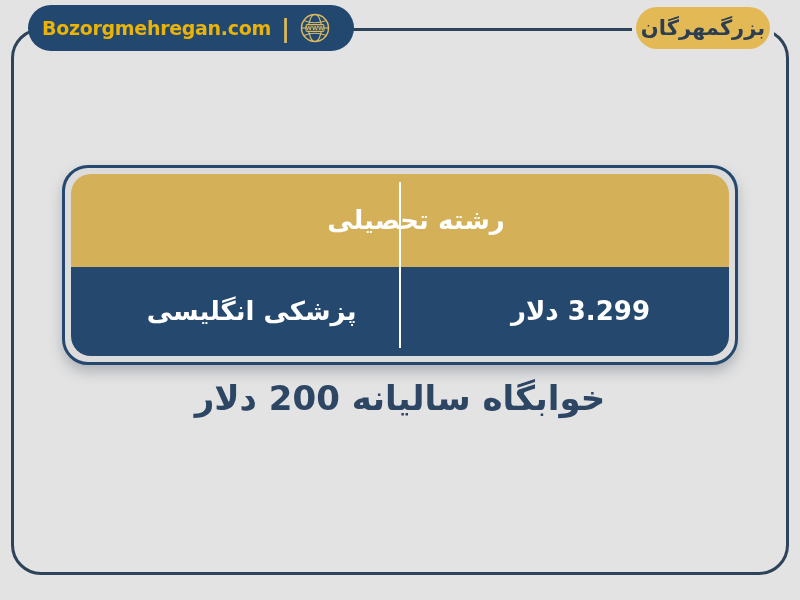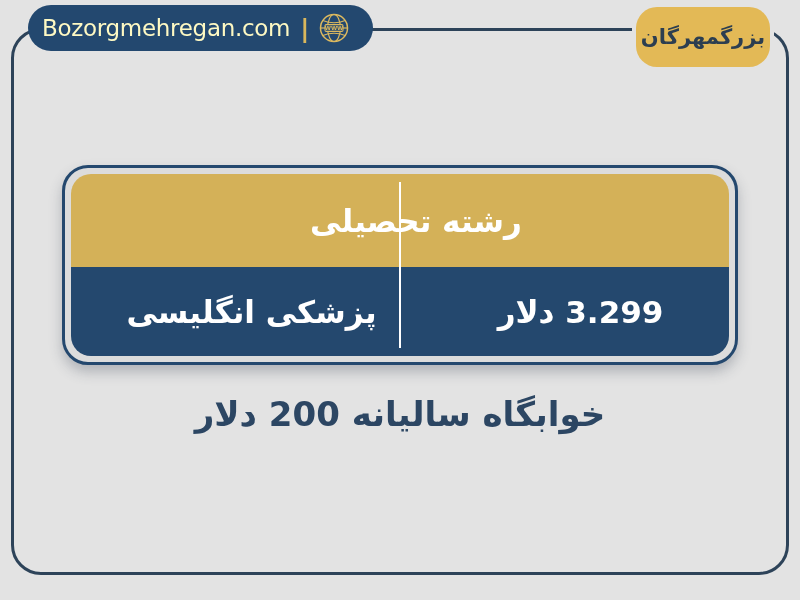--- a/index.html
+++ b/index.html
@@ -55,36 +55,36 @@
   }
   #globe-icon { width: 30px; height: 30px; display: block; flex: 0 0 auto; }
   #brand-separator {
     color: #d9b75c;
     font-size: 25px;
     font-weight: 700;
     line-height: 1;
     margin: 0 1px;
   }
   #brand-name {
-    color: #fef9c3;
-    font-size: 23px;
-    font-weight: 400;
+    color: #eab308;
+    font-size: 19px;
+    font-weight: 700;
     letter-spacing: -0.3px;
     white-space: nowrap;
     direction: ltr;
     line-height: 1;
   }
 
   
   #brand-badge {
     position: absolute;
     left: 636px;
     top: 7px;
     width: 134px;
-    height: 60px;
+    height: 42px;
     border-radius: 21px;
     background: #e3b956;
     display: flex;
     align-items: center;
     justify-content: center;
     z-index: 5;
   }
   #brand-badge-label {
     color: #2c3e50;
     font-size: 21px;
@@ -123,21 +123,21 @@
     width: 100%;
   }
   #header-row { background: #d4b158; flex-grow: 1.05; }
   #data-row   { background: #24486e; }
   .cell {
     flex: 1 1 50%;
     display: flex;
     align-items: center;
     justify-content: center;
     color: #ffffff;
-    font-size: 31px;
+    font-size: 26px;
     font-weight: 700;
     line-height: 1.1;
     text-align: center;
     box-sizing: border-box;
     padding: 0 10px;
     margin-left: 32px;
   }
   #column-divider {
     position: absolute;
     left: 50%;
@@ -146,21 +146,21 @@
     width: 2px;
     margin-left: -1px;
     background: #ffffff;
     pointer-events: none;
   }
 
   
   #caption {
     position: absolute;
     left: 0;
-    top: 394px;
+    top: 378px;
     width: 800px;
     text-align: center;
     color: #2c4663;
     font-size: 34px;
     font-weight: 700;
     line-height: 1.2;
   }
 </style>
 </head>
 <body>

